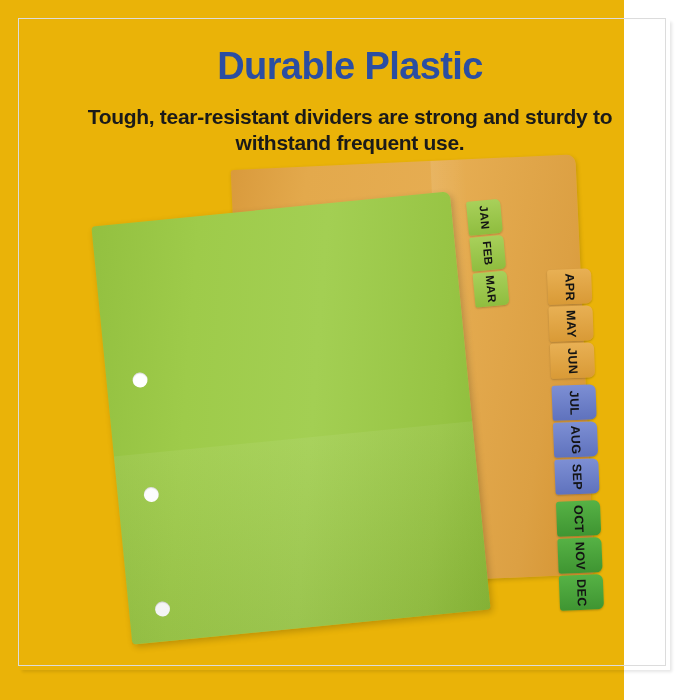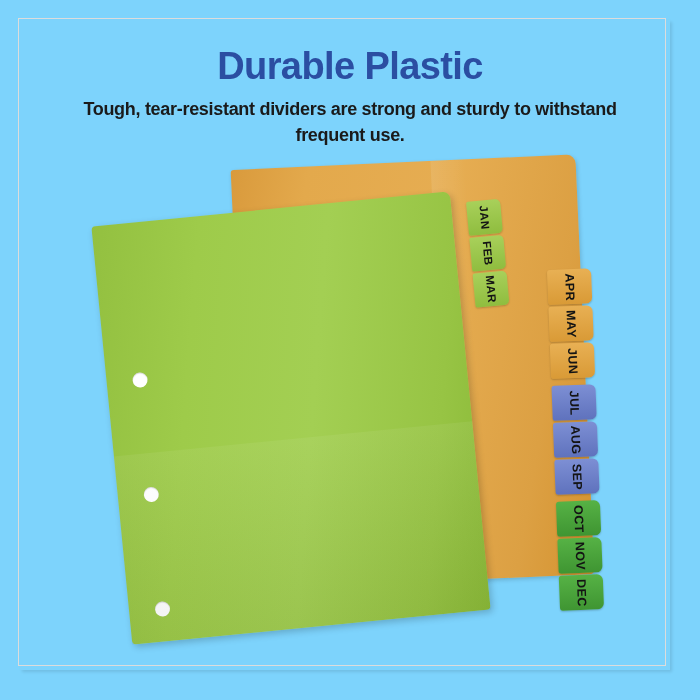--- a/index.html
+++ b/index.html
@@ -9,23 +9,23 @@
   }
   body {
     width: 700px;
     height: 700px;
     font-family: "Liberation Sans", sans-serif;
     overflow: hidden;
   }
 
   #product-card {
     position: relative;
-    width: 700px;
+    width: 624px;
     height: 700px;
-    background: #7dd3fc;
+    background: #eab308;
   }
 
   
   .frame {
     position: absolute;
     left: 18px;
     top: 18px;
     width: 648px;
     height: 648px;
     border: 1px solid #dcdcdc;
@@ -54,23 +54,23 @@
   .headline {
     margin: 0;
     font-size: 38px;
     line-height: 44px;
     font-weight: bold;
     letter-spacing: -0.6px;
     color: #2b4ea2;
     font-family: "Liberation Sans", sans-serif;
   }
   .subhead {
-    margin: 8px auto 0 auto;
+    margin: 16px auto 0 auto;
     width: 570px;
-    font-size: 18px;
+    font-size: 21px;
     line-height: 26px;
     font-weight: bold;
     color: #1a1a1a;
     letter-spacing: -0.3px;
     font-family: "Liberation Sans", sans-serif;
   }
 
   
   .stage {
     position: absolute;

